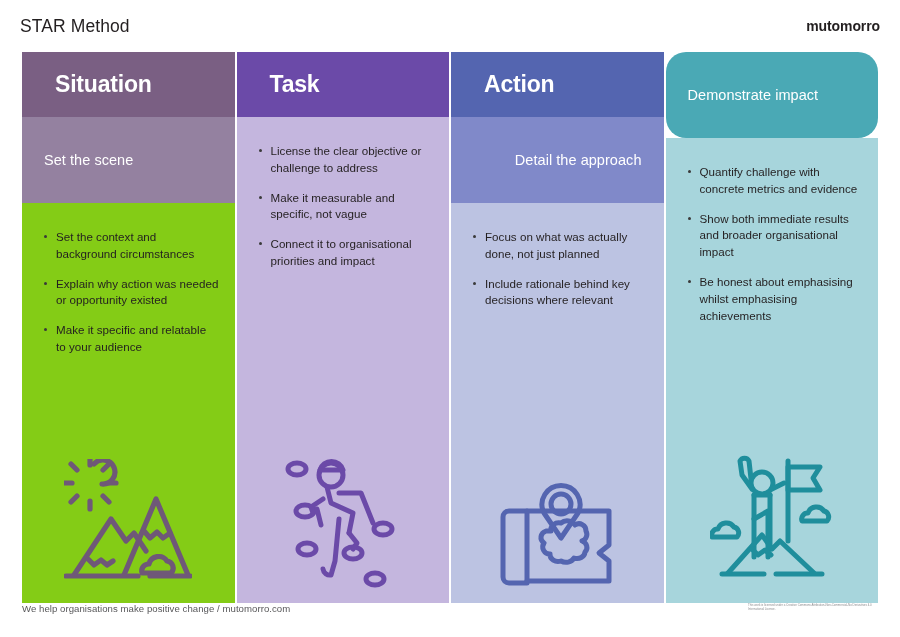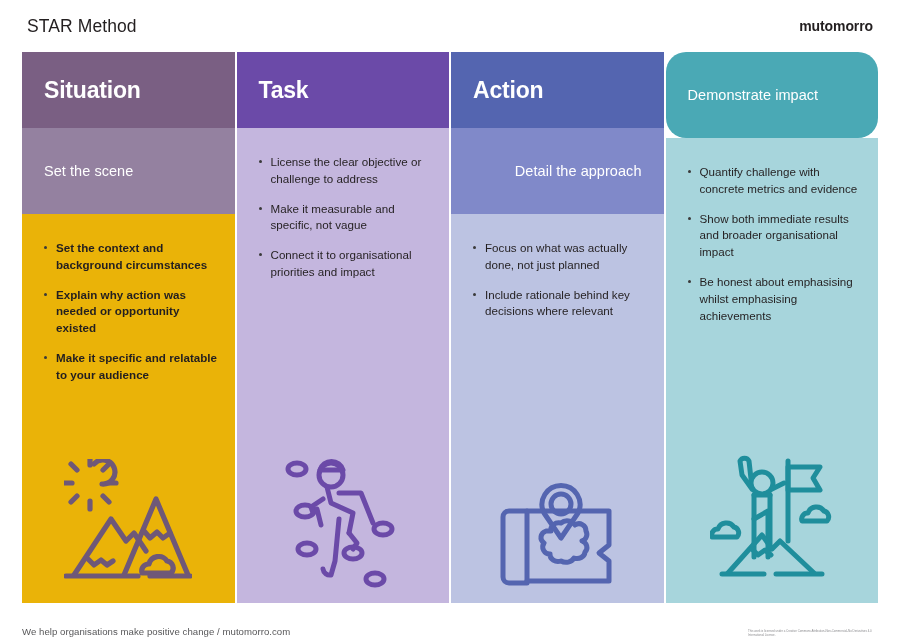--- a/index.html
+++ b/index.html
@@ -18,21 +18,21 @@
 
   
   .topbar {
     position: absolute;
     left: 0; top: 0;
     width: 900px;
     height: 52px;
     display: flex;
     align-items: center;
     justify-content: space-between;
-    padding: 0 27px;
+    padding: 0 20px;
     box-sizing: border-box;
   }
   .page-title {
     font-size: 17.5px;
     font-weight: 400;
     color: #231f20;
     letter-spacing: 0.1px;
   }
   .brand {
     font-size: 14px;
@@ -52,24 +52,24 @@
     gap: 2px;
   }
   .col {
     flex: 1 1 0;
     display: flex;
     flex-direction: column;
     min-width: 0;
   }
 
   .col-head {
-    height: 76px;
+    height: 65px;
     display: flex;
     align-items: center;
-    padding: 0 22px;
+    padding: 0 33px;
     box-sizing: border-box;
   }
   .col-head-label {
     color: #ffffff;
     font-size: 23px;
     font-weight: 700;
     letter-spacing: -0.2px;
   }
 
   .col-sub {
@@ -136,21 +136,21 @@
   
   .footer {
     position: absolute;
     left: 0;
     top: 603px;
     width: 900px;
     height: 34px;
     padding: 0 22px;
     box-sizing: border-box;
     display: flex;
-    align-items: flex-end;
+    align-items: flex-start;
     justify-content: space-between;
   }
   .footer-tagline {
     font-size: 9.6px;
     color: #58585a;
     letter-spacing: 0.05px;
   }
   .footer-license {
     font-size: 2.9px;
     color: #8d8d90;
@@ -169,21 +169,21 @@
 
 <div class="grid">
 
   <div class="col">
     <div class="col-head" style="background: rgb(122, 95, 131);">
       <span class="col-head-label">Situation</span>
     </div>
     <div class="col-sub" style="background: rgb(148, 129, 160);">
       <span class="col-sub-label">Set the scene</span>
     </div>
-    <div class="col-body" style="background: #eab308; font-weight: bold;">
+    <div class="col-body" style="background: #84cc16;">
       <ul class="bullets">
         <li>Set the context and background circumstances</li>
         <li>Explain why action was needed or opportunity existed</li>
         <li>Make it specific and relatable to your audience</li>
       </ul>
       <div class="icon-wrap">
         <svg width="128" height="130" viewBox="0 0 128 130" fill="none" stroke="#6f5878" stroke-width="5.2" stroke-linecap="round" stroke-linejoin="round">
 
           <path d="M38 25 a12 12 0 1 0 -8 -20" stroke="#6f5878"></path>
           <path d="M26 -2 v-8 M26 34 v8 M8 16 h-8 M44 16 h8 M13 3 l-6 -6 M39 29 l6 6 M13 29 l-6 6 M39 3 l6 -6" transform="translate(0,8)" stroke="#6f5878"></path>

